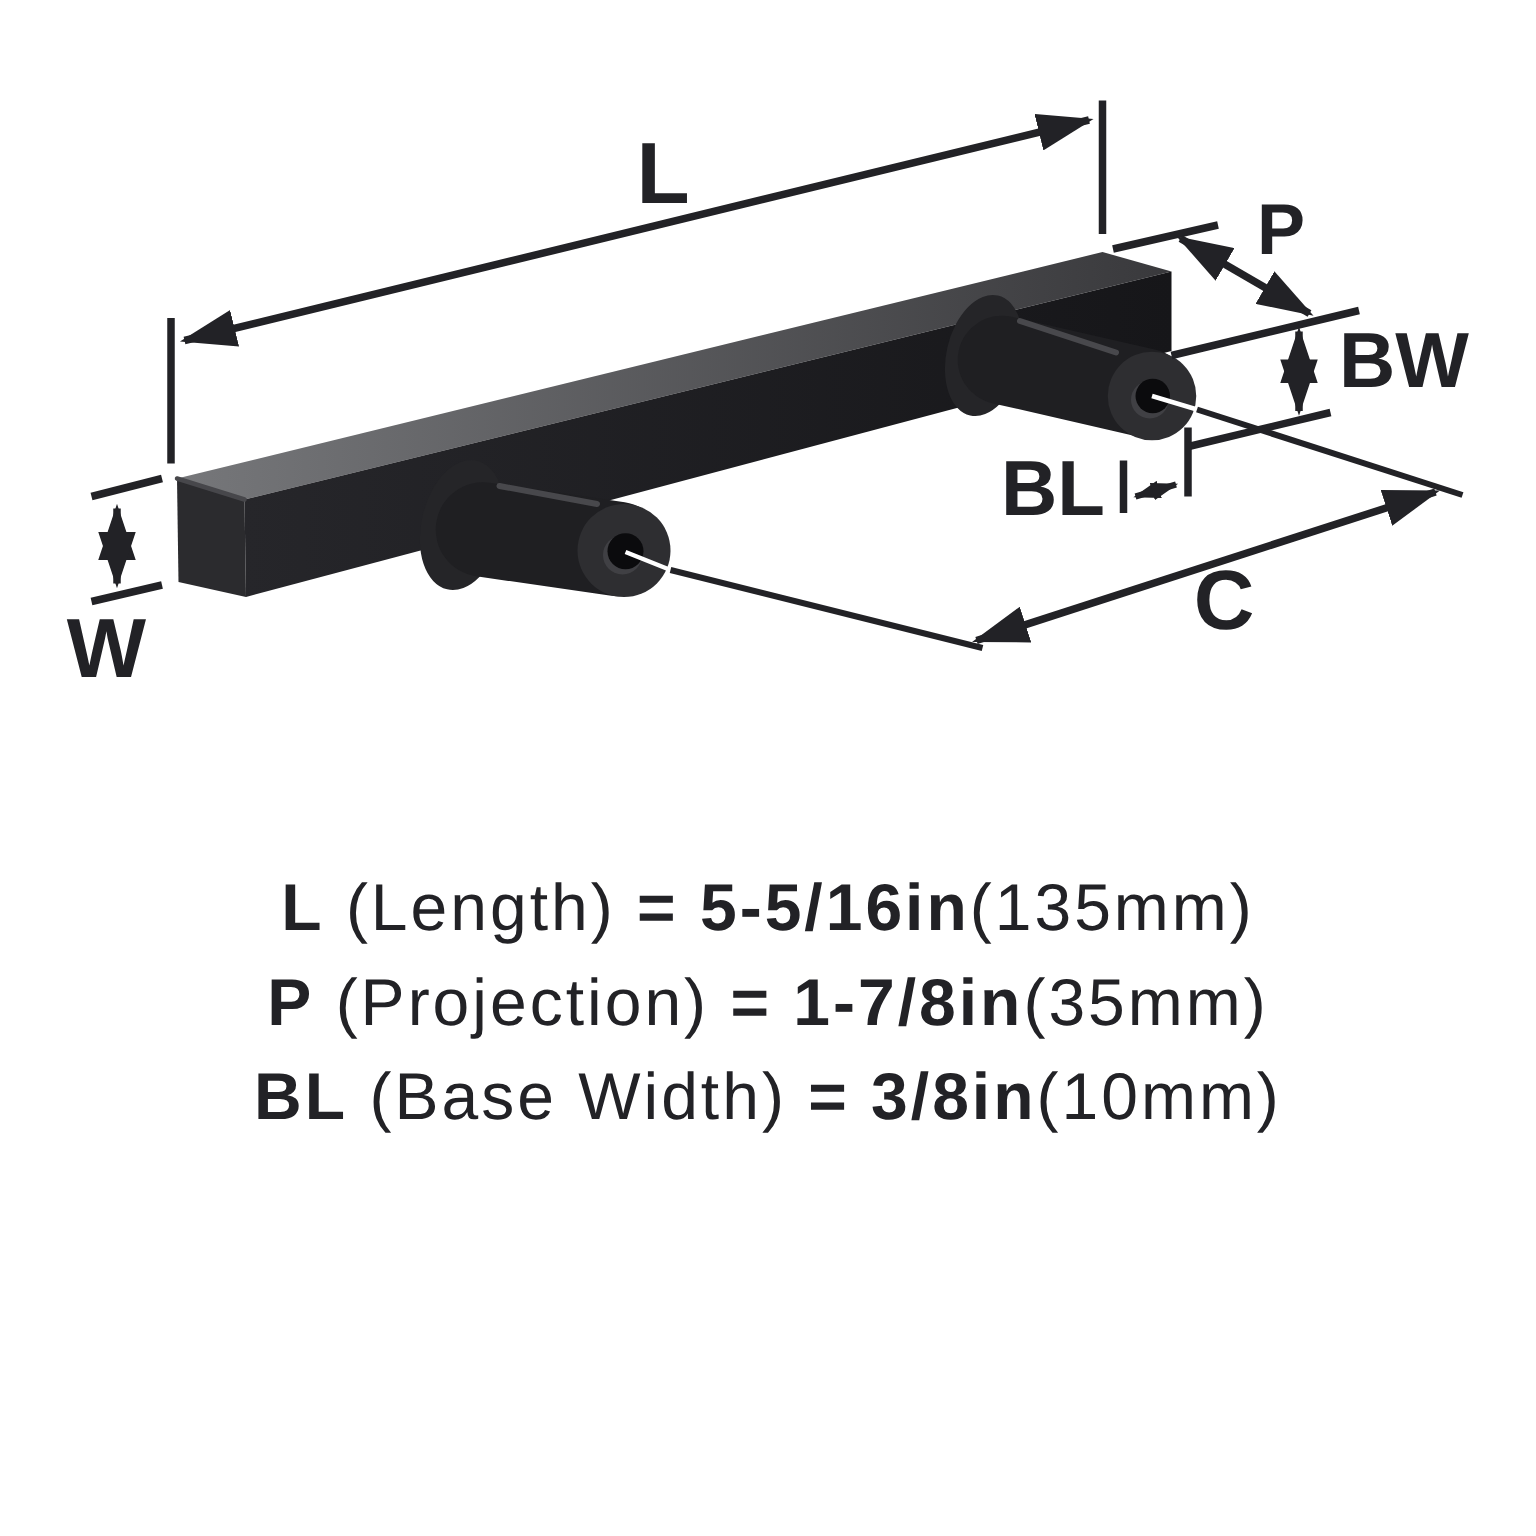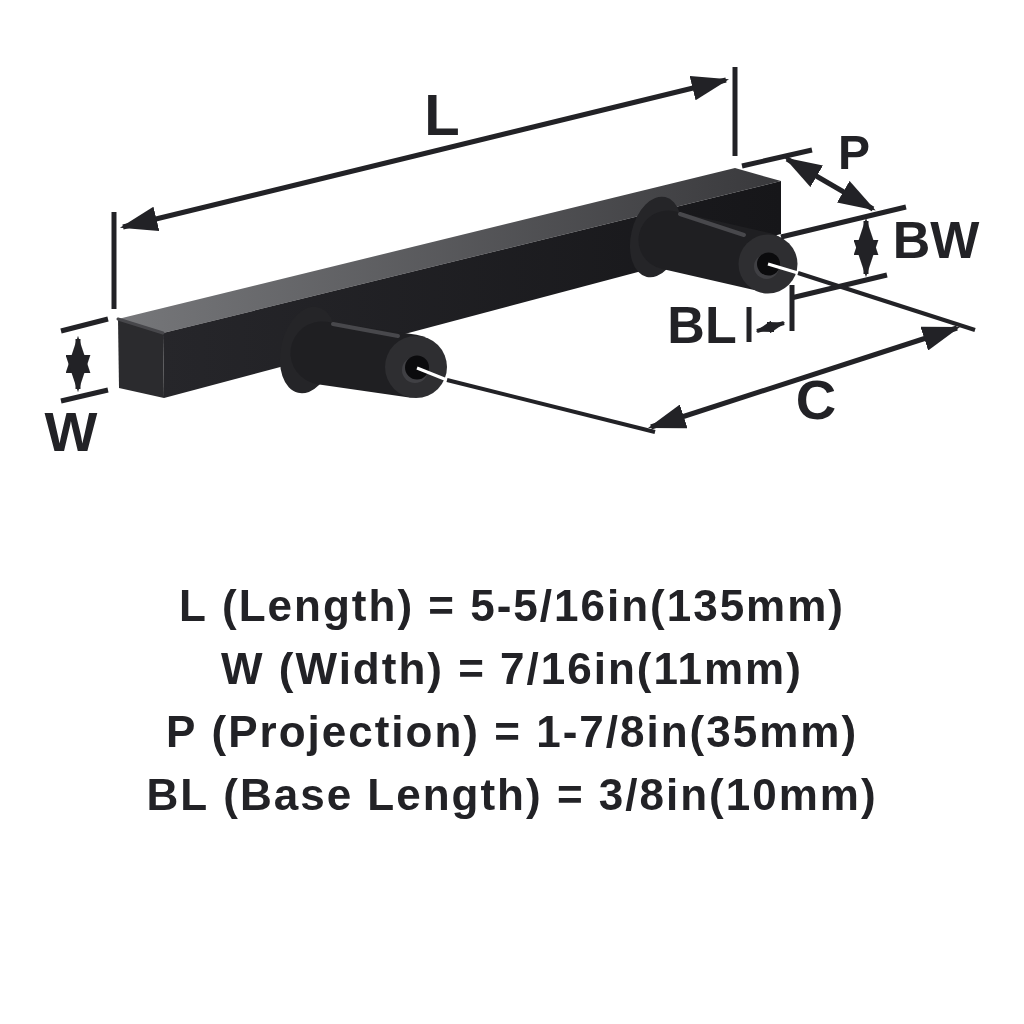--- a/index.html
+++ b/index.html
@@ -3,21 +3,21 @@
 <meta charset="utf-8">
 <style>
   html,body{margin:0;padding:0;background:#ffffff;}
   .canvas{position:relative;width:1024px;height:1024px;background:#ffffff;overflow:hidden;
           font-family:"Liberation Sans",sans-serif;color:#222226;}
   .diagram{position:absolute;left:0;top:0;}
   .dim-label{font-family:"Liberation Sans",sans-serif;font-weight:700;fill:#222226;}
   .specs{position:absolute;left:0;top:574px;width:1024px;text-align:center;}
   .spec-row{line-height:63px;font-size:44px;letter-spacing:2px;white-space:nowrap;}
   .spec-row .sym{font-weight:700;}
-  .spec-row .desc{font-weight:700;}
+  .spec-row .desc{font-weight:400;}
   .spec-row .val{font-weight:700;}
 </style>
 </head>
 <body>
 
 <div class="canvas">
 
   <svg class="diagram" width="1024" height="560" viewBox="0 0 1024 560">
     <defs>
       <marker id="ah" viewBox="0 0 12 8" refX="11" refY="4" markerWidth="7.5" markerHeight="5" orient="auto-start-reverse" markerUnits="strokeWidth">
@@ -109,29 +109,24 @@
     </g>
   </svg>
 
   <div class="specs">
     <div class="spec-row">
       <span class="sym">L</span>
       <span class="desc">(Length)</span>
       <span class="val">= 5-5/16in</span><span class="desc">(135mm)</span>
     </div>
     <div class="spec-row">
-      <span class="sym">W</span>
-      <span class="desc">(Width)</span>
-      <span class="val">= 7/16in</span><span class="desc">(11mm)</span>
-    </div>
-    <div class="spec-row">
       <span class="sym">P</span>
       <span class="desc">(Projection)</span>
       <span class="val">= 1-7/8in</span><span class="desc">(35mm)</span>
     </div>
     <div class="spec-row">
       <span class="sym">BL</span>
-      <span class="desc">(Base Length)</span>
+      <span class="desc">(Base Width)</span>
       <span class="val">= 3/8in</span><span class="desc">(10mm)</span>
     </div>
   </div>
 
 </div>
 
 </body></html>

